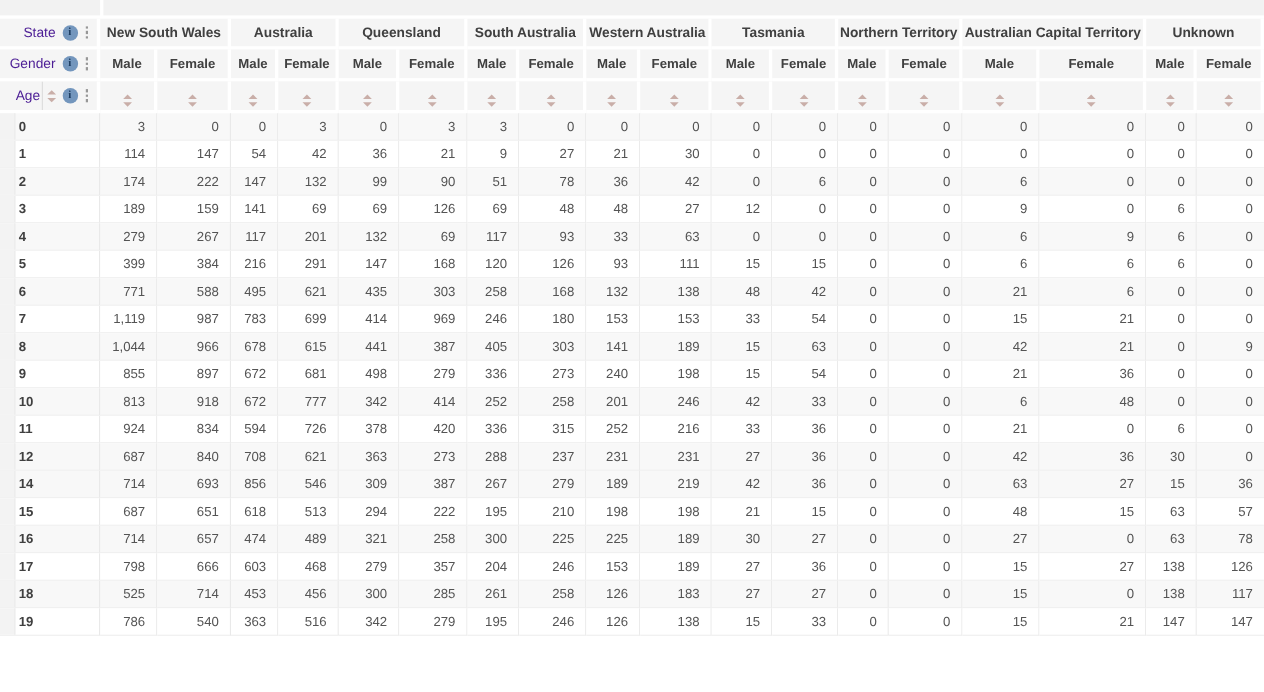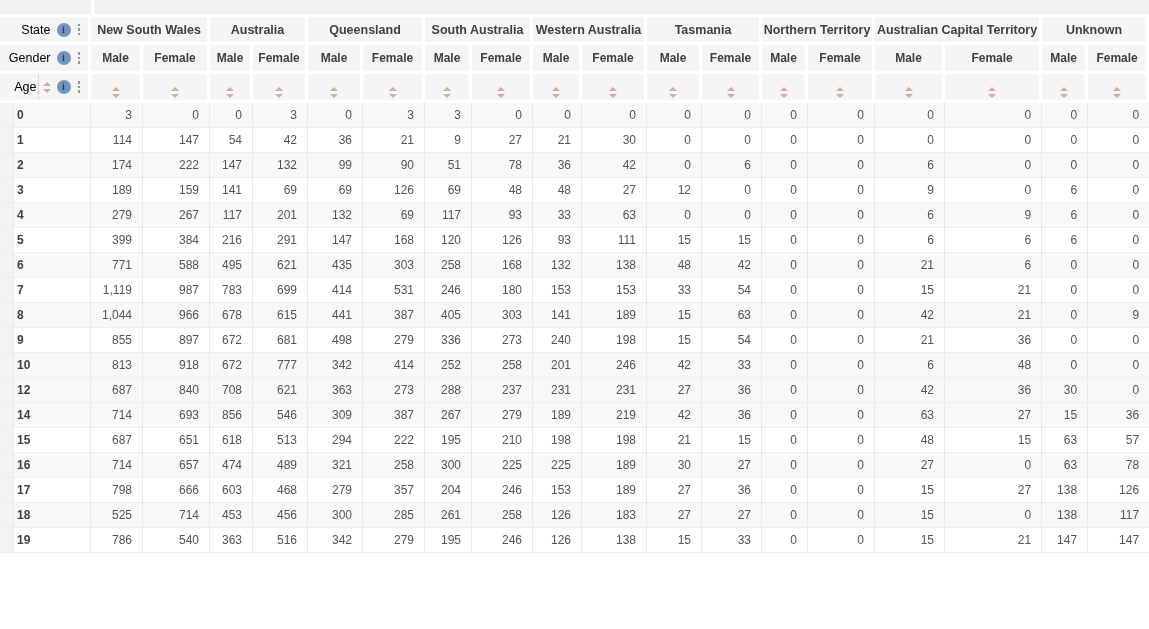--- a/index.html
+++ b/index.html
@@ -24,21 +24,21 @@
   tr.row-gender th { height:29px; font-size:12px; }
   tr.row-sort   th { height:29px;margin-left:16px; }
 
   .state-link { color:#404040; cursor:pointer; }
 
   .corner { position:relative; }
   .corner-inner {
     display:flex; align-items:center; justify-content:flex-end;
     gap:6px; padding-right:7px; height:100%;
   }
-  .dim-label { font-weight:normal; color:#000000; font-size:12.5px; }
+  .dim-label { font-weight:normal; color:#4c1d95; font-size:12.5px; }
   .corner-age::before {
     content:""; position:absolute; left:38px; top:0; bottom:0;
     width:1px; background:#dcdcdc;
   }
 
   .info-icon {
     display:inline-block; width:14px; height:14px; border-radius:50%;
     background:#7396bd; color:#1d3d61; font-size:10px; line-height:14px;
     text-align:center; font-weight:bold; font-family:"Liberation Serif", serif;
     cursor:pointer; flex:0 0 auto;
@@ -396,21 +396,21 @@
           <td class="value-cell">0</td>
           <td class="value-cell">0</td>
         </tr>
         <tr class="odd">
           <th class="age-label">7</th>
           <td class="value-cell">1,119</td>
           <td class="value-cell">987</td>
           <td class="value-cell">783</td>
           <td class="value-cell">699</td>
           <td class="value-cell">414</td>
-          <td class="value-cell">531</td>
+          <td class="value-cell">969</td>
           <td class="value-cell">246</td>
           <td class="value-cell">180</td>
           <td class="value-cell">153</td>
           <td class="value-cell">153</td>
           <td class="value-cell">33</td>
           <td class="value-cell">54</td>
           <td class="value-cell">0</td>
           <td class="value-cell">0</td>
           <td class="value-cell">15</td>
           <td class="value-cell">21</td>
@@ -473,20 +473,41 @@
           <td class="value-cell">246</td>
           <td class="value-cell">42</td>
           <td class="value-cell">33</td>
           <td class="value-cell">0</td>
           <td class="value-cell">0</td>
           <td class="value-cell">6</td>
           <td class="value-cell">48</td>
           <td class="value-cell">0</td>
           <td class="value-cell">0</td>
         </tr>
+        <tr class="odd">
+          <th class="age-label">11</th>
+          <td class="value-cell">924</td>
+          <td class="value-cell">834</td>
+          <td class="value-cell">594</td>
+          <td class="value-cell">726</td>
+          <td class="value-cell">378</td>
+          <td class="value-cell">420</td>
+          <td class="value-cell">336</td>
+          <td class="value-cell">315</td>
+          <td class="value-cell">252</td>
+          <td class="value-cell">216</td>
+          <td class="value-cell">33</td>
+          <td class="value-cell">36</td>
+          <td class="value-cell">0</td>
+          <td class="value-cell">0</td>
+          <td class="value-cell">21</td>
+          <td class="value-cell">0</td>
+          <td class="value-cell">6</td>
+          <td class="value-cell">0</td>
+        </tr>
         <tr class="even">
           <th class="age-label">12</th>
           <td class="value-cell">687</td>
           <td class="value-cell">840</td>
           <td class="value-cell">708</td>
           <td class="value-cell">621</td>
           <td class="value-cell">363</td>
           <td class="value-cell">273</td>
           <td class="value-cell">288</td>
           <td class="value-cell">237</td>

